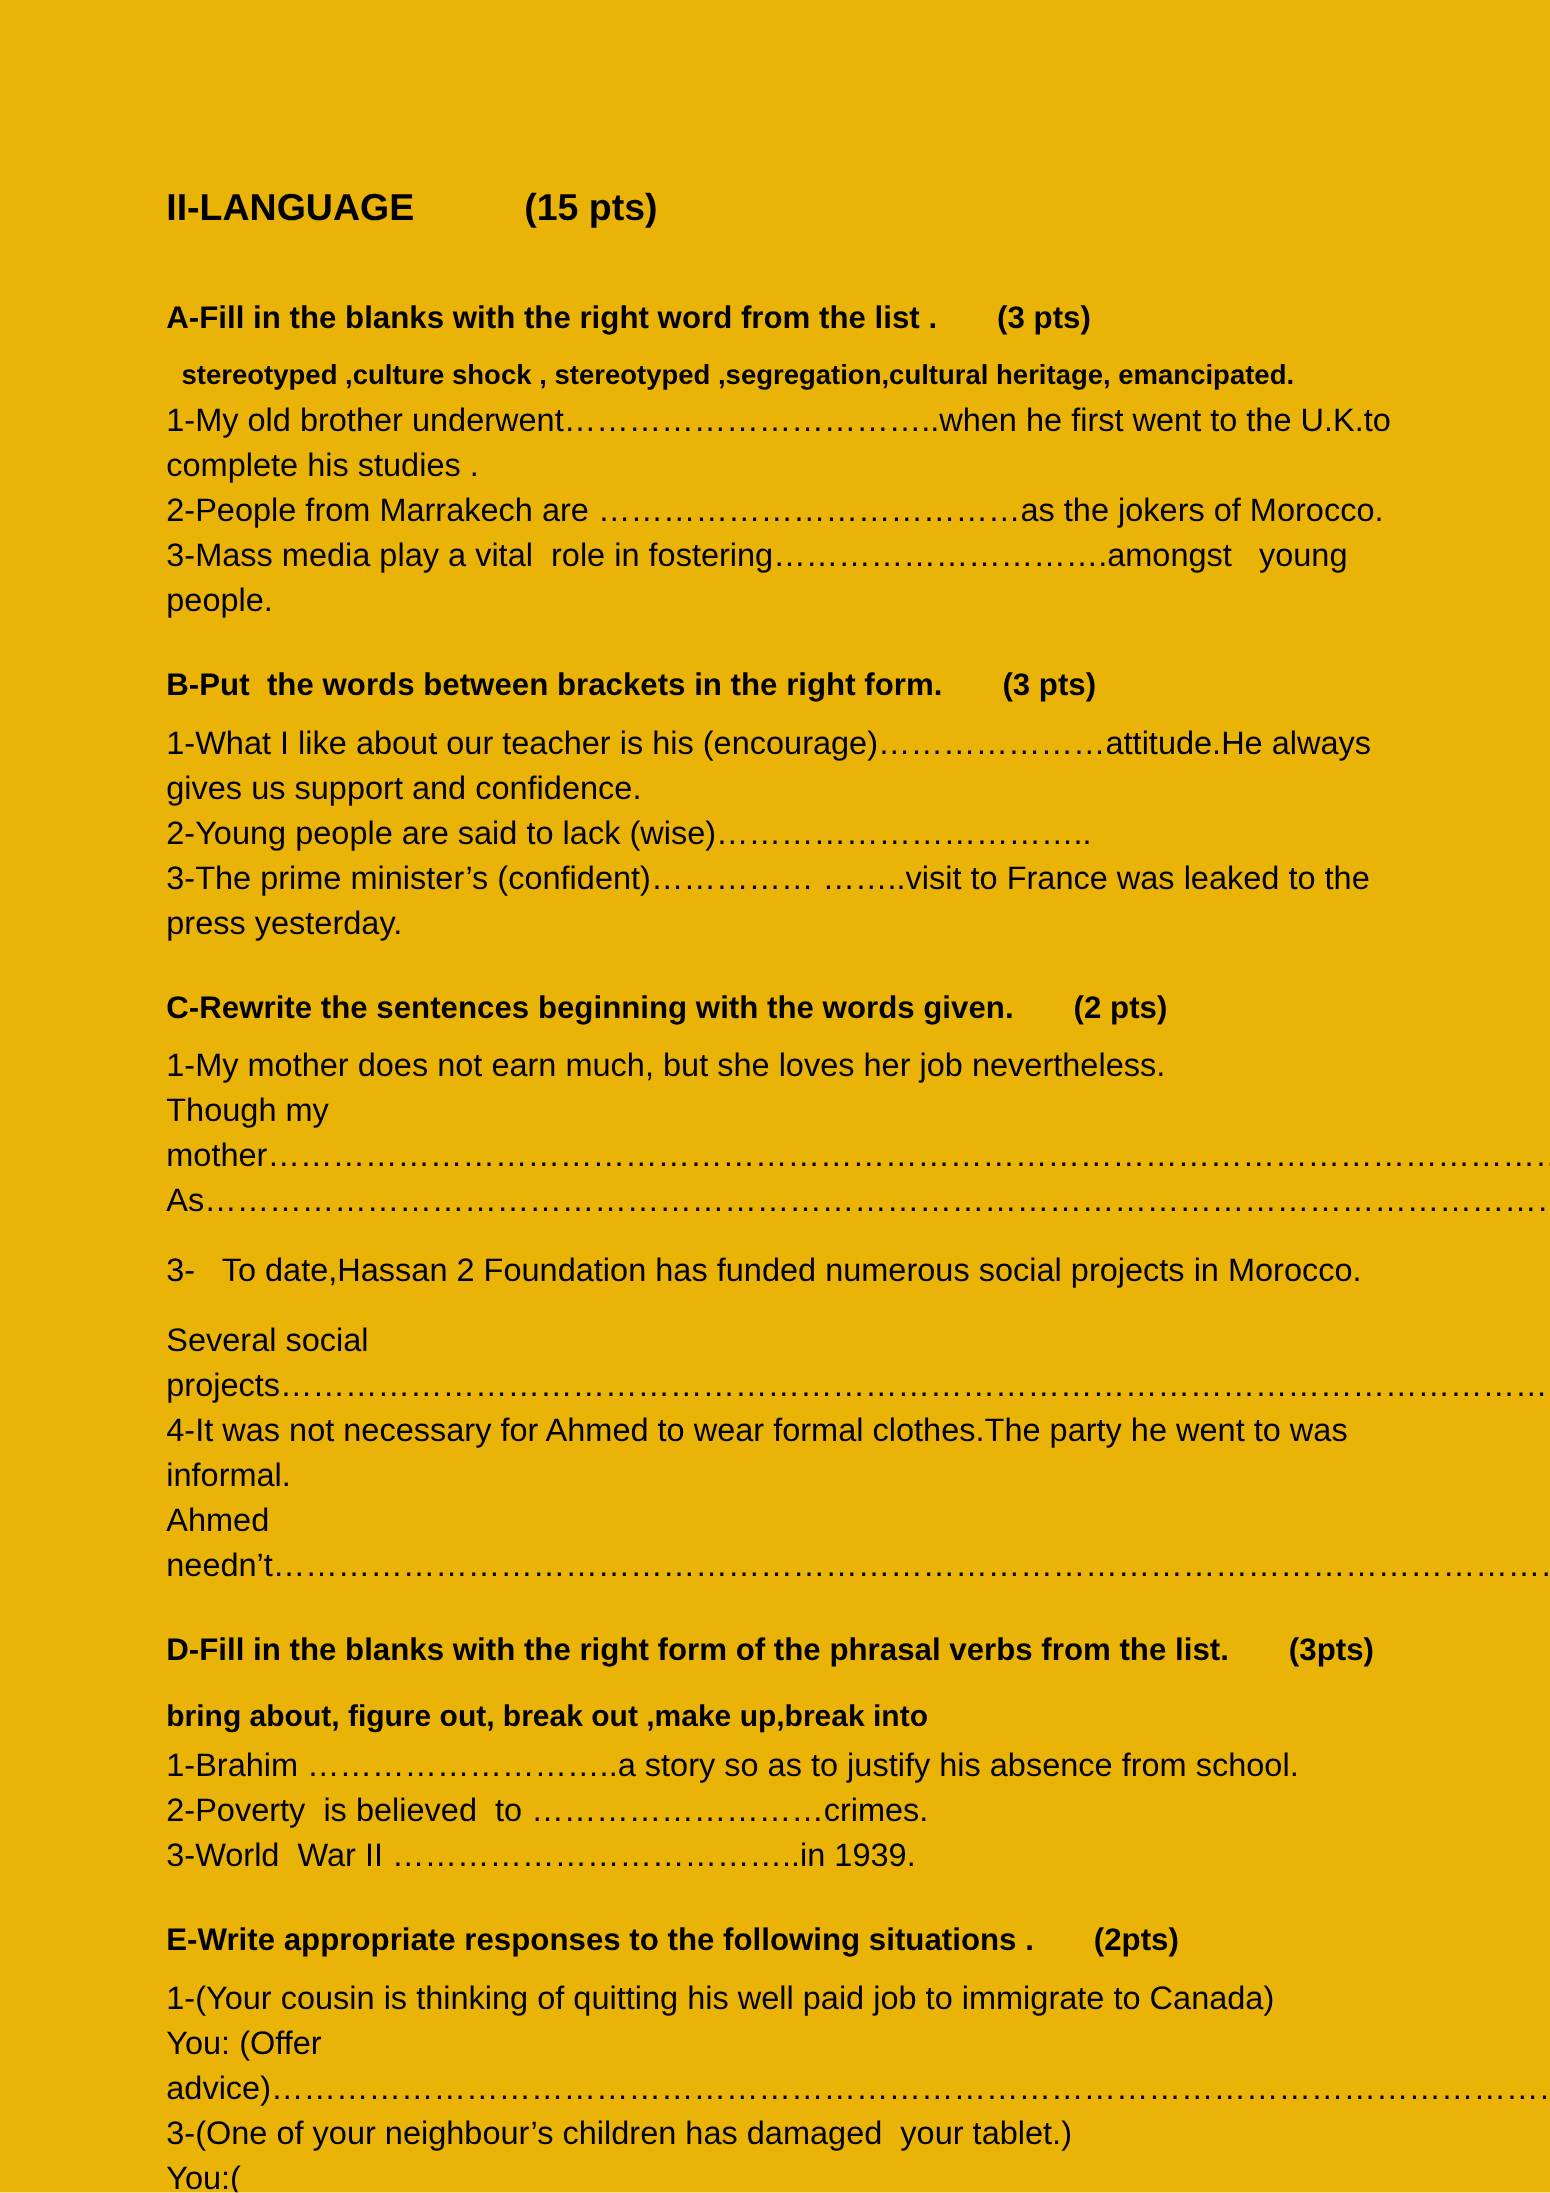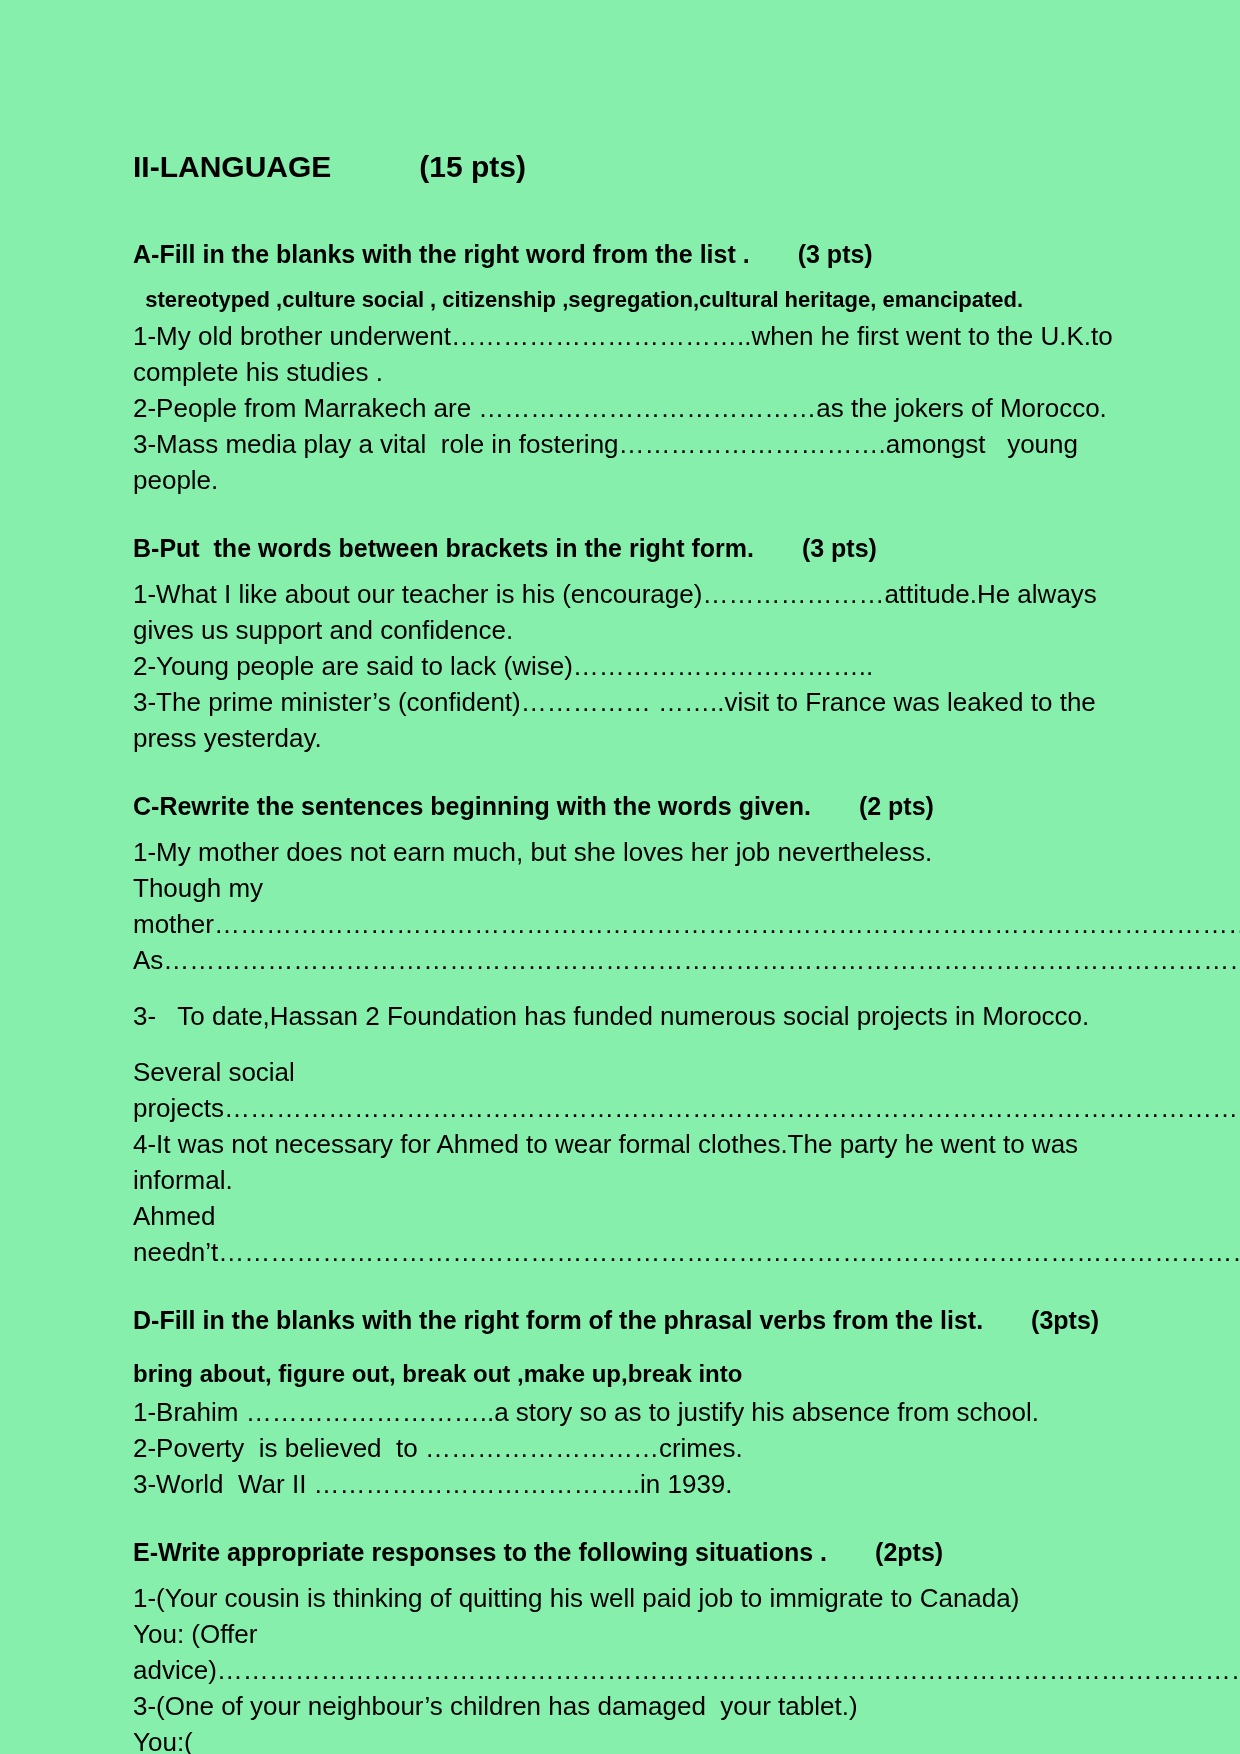--- a/index.html
+++ b/index.html
@@ -4,21 +4,21 @@
 <style>
   html, body {
     margin: 0;
     padding: 0;
     background: #ffffff;
   }
   .page {
     position: relative;
     width: 1240px;
     height: 1754px;
-    background: #86efac;
+    background: #eab308;
     color: #000000;
     font-family: "Liberation Sans", "DejaVu Sans", sans-serif;
     box-sizing: border-box;
     padding: 150px 115px 0 133px;
     overflow: hidden;
   }
   .doc-title {
     font-size: 30px;
     line-height: 34px;
     font-weight: 700;
@@ -54,21 +54,21 @@
   .line.gap { margin-top: 20px; }
 </style>
 </head>
 <body>
 
 <div class="page">
   <h1 class="doc-title"><span>II-LANGUAGE</span><span class="title-pts">(15 pts)</span></h1>
   <div id="sections">
       <section class="exam-section">
         <h2 class="sec-heading"><span class="h-text">A-Fill in the blanks with the right word from the list .</span><span class="h-pts">(3 pts)</span></h2>
-        <p class="line bold">  stereotyped ,culture social , citizenship ,segregation,cultural heritage, emancipated.</p>
+        <p class="line bold">  stereotyped ,culture shock , stereotyped ,segregation,cultural heritage, emancipated.</p>
         <p class="line">1-My old brother underwent……………………………..when he first went to the U.K.to complete his studies .</p>
         <p class="line">2-People from Marrakech are …………………………………as the jokers of Morocco.</p>
         <p class="line">3-Mass media play a vital  role in fostering………………………….amongst   young people.</p>
       </section>
       <section class="exam-section">
         <h2 class="sec-heading"><span class="h-text">B-Put  the words between brackets in the right form.</span><span class="h-pts">(3 pts)</span></h2>
         <p class="line">1-What I like about our teacher is his (encourage)…………………attitude.He always gives us support and confidence.</p>
         <p class="line">2-Young people are said to lack (wise)……………………………..</p>
         <p class="line">3-The prime minister’s (confident)…………… ……..visit to France was leaked to the press yesterday.</p>
       </section>

